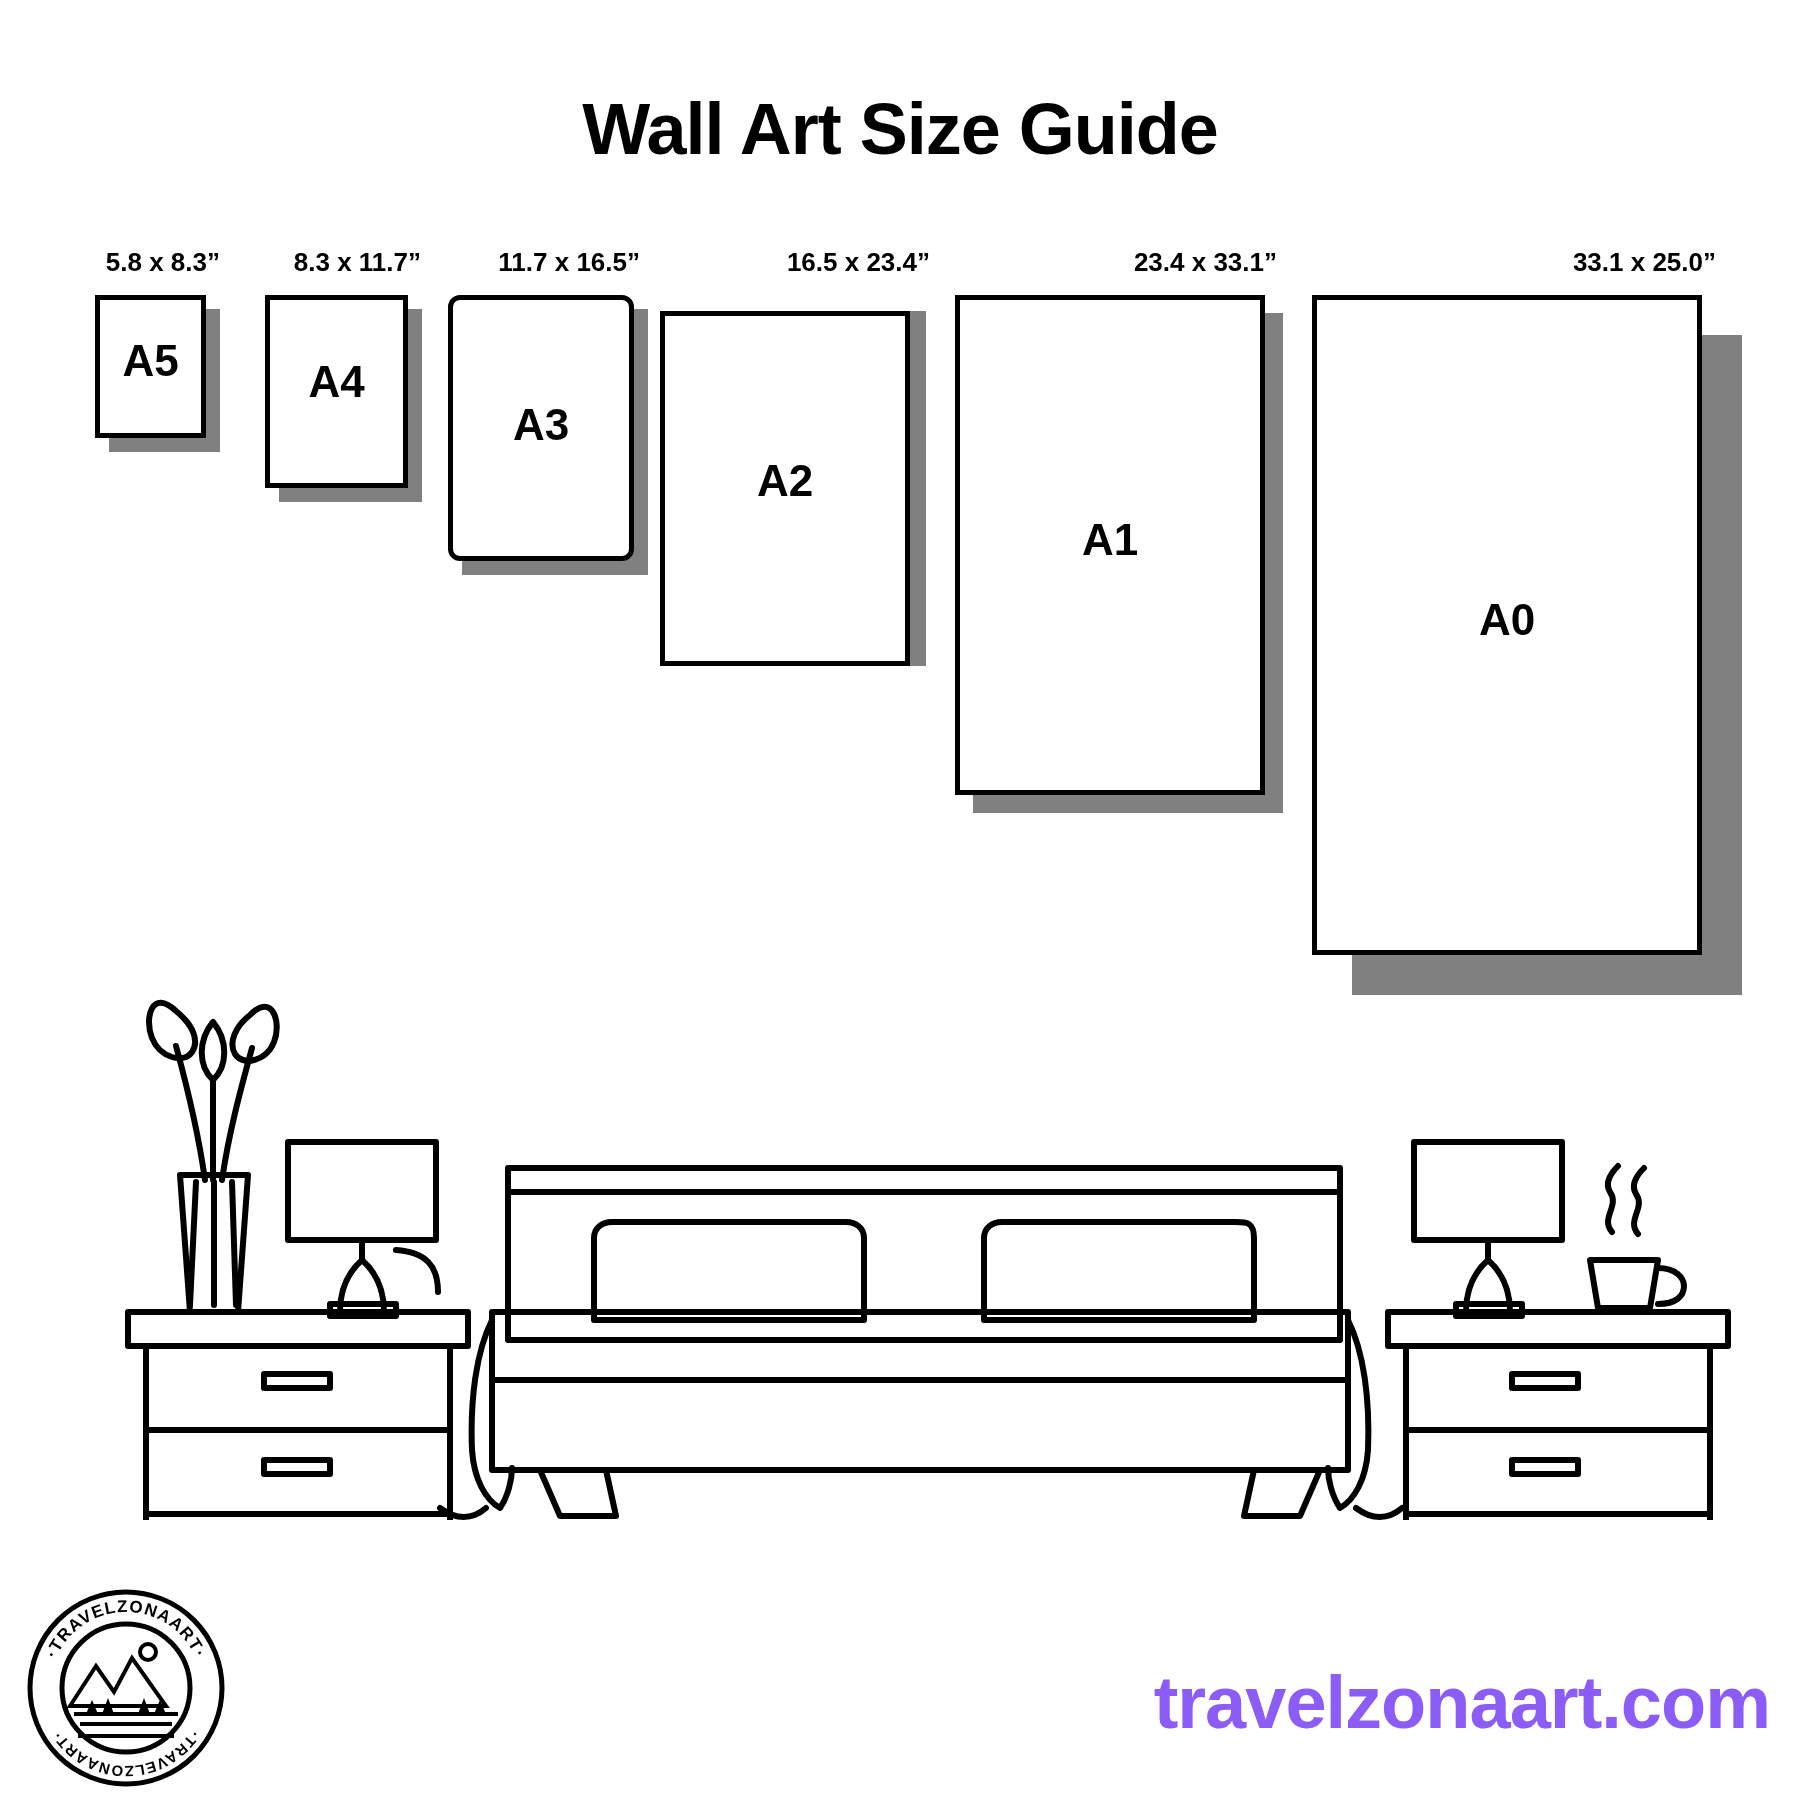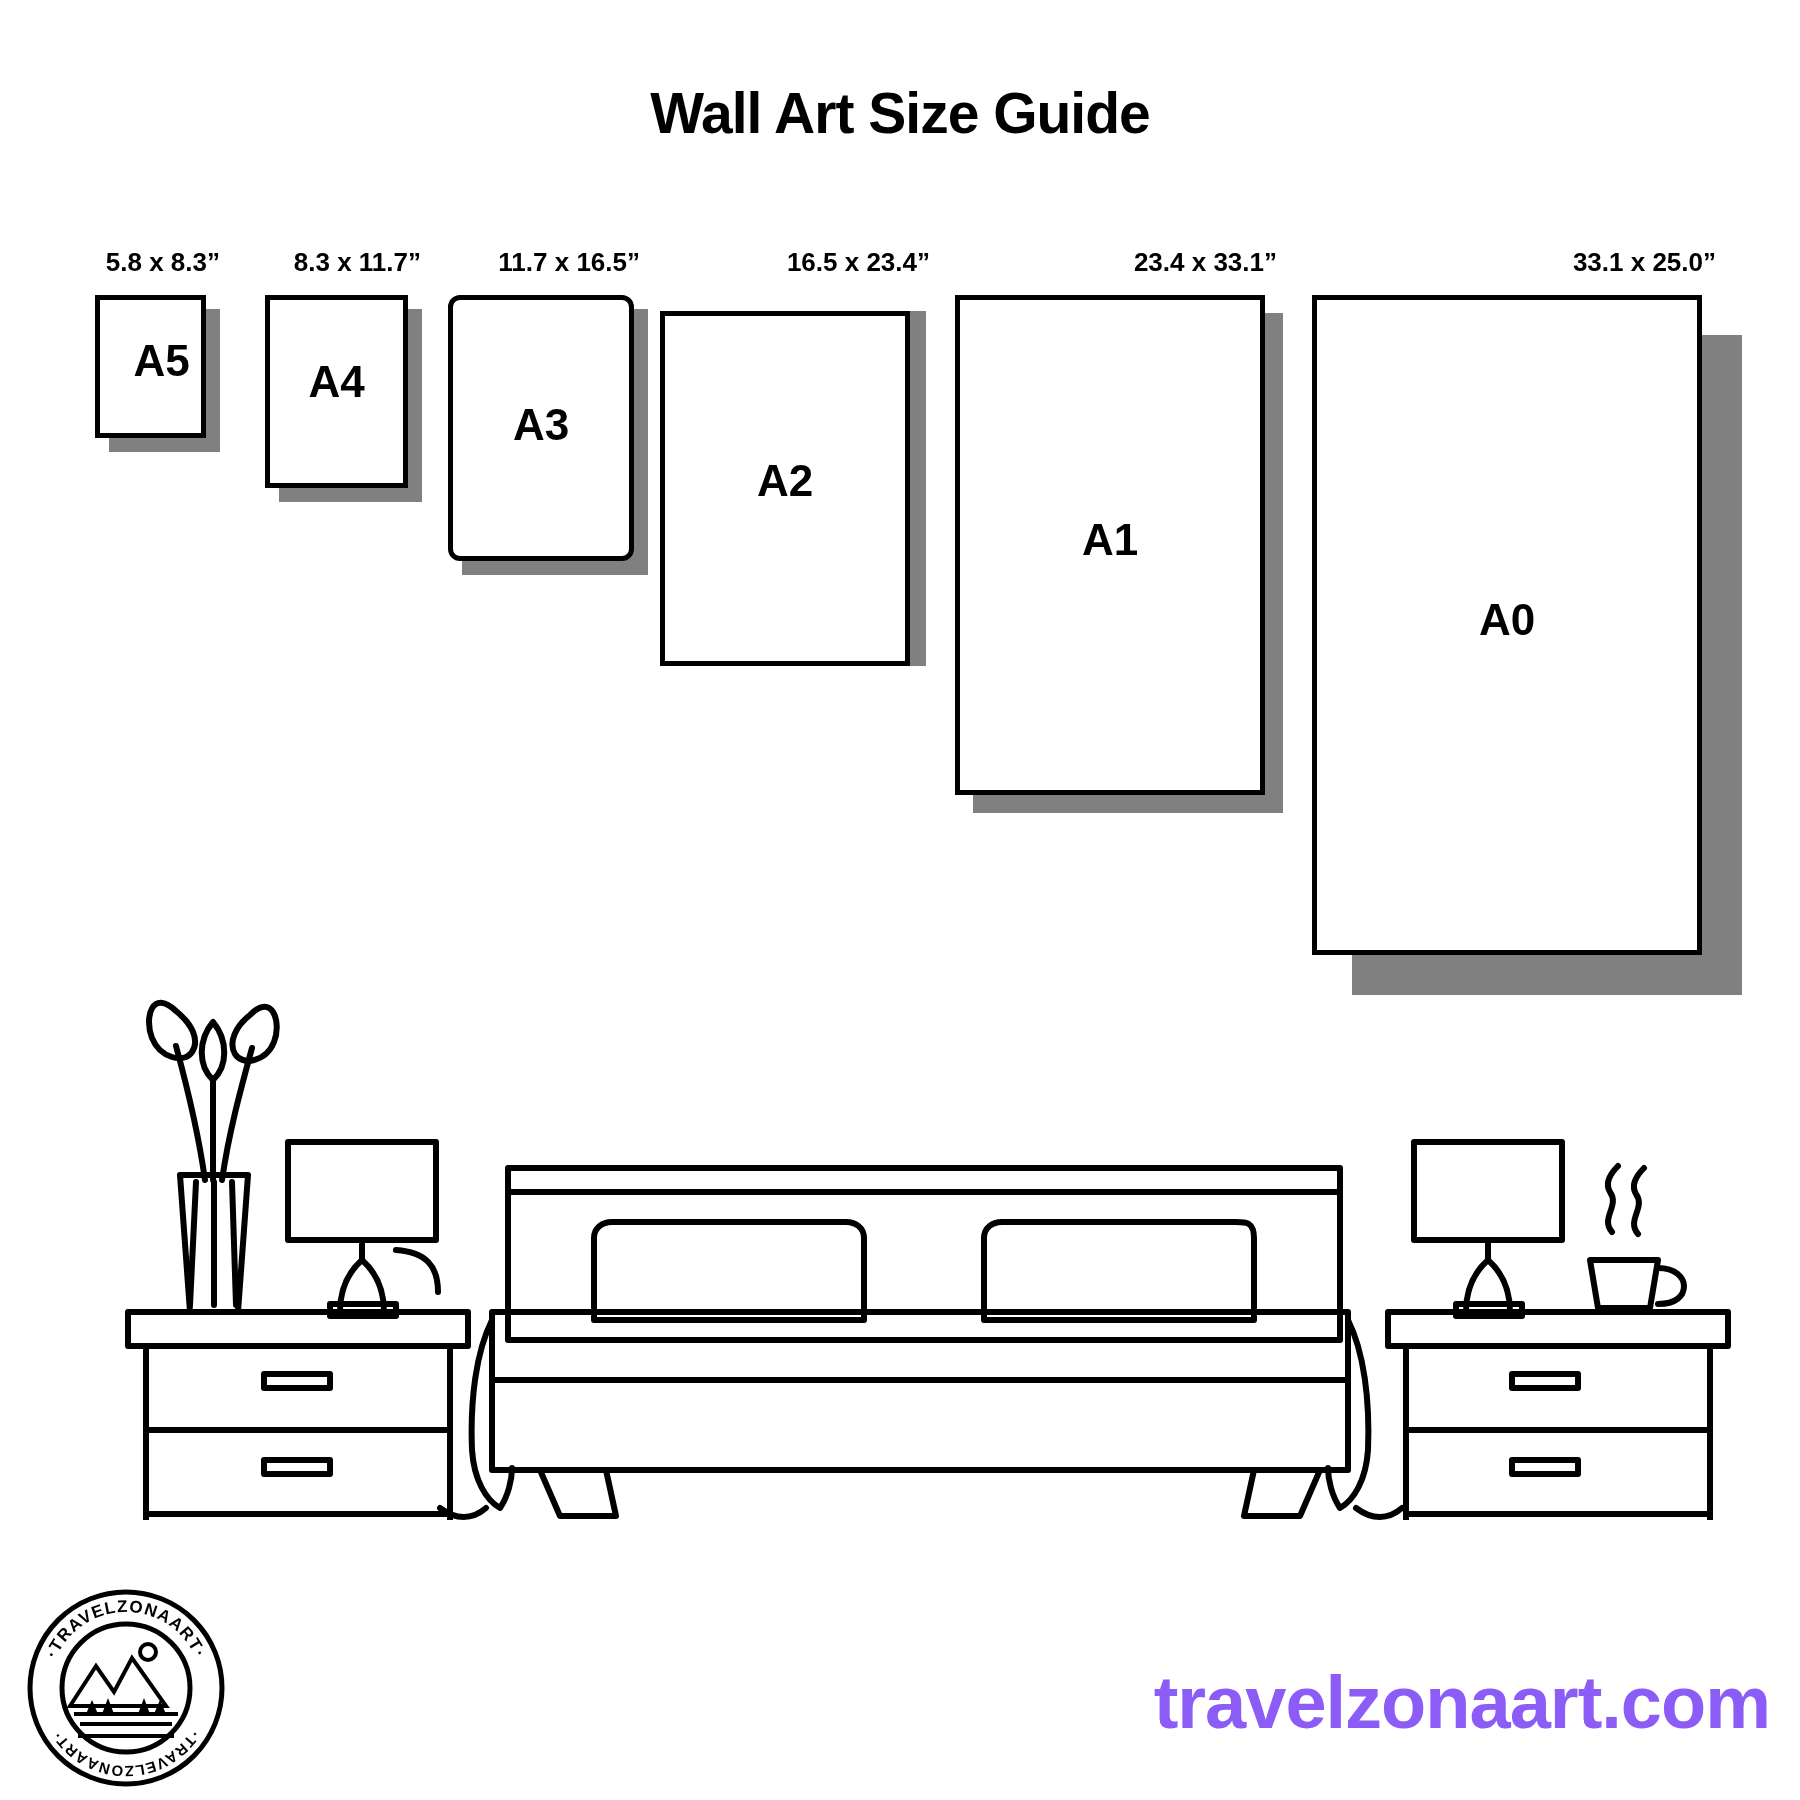--- a/index.html
+++ b/index.html
@@ -19,24 +19,24 @@
     position: absolute;
     left: 0; top: 0;
     width: 1800px;
     height: 1800px;
   }
 
   
   #title {
     position: absolute;
     left: 0;
-    top: 80px;
+    top: 88px;
     width: 1800px;
     text-align: center;
-    font-size: 57px;
+    font-size: 72px;
     font-weight: bold;
     letter-spacing: -1px;
     color: #000;
   }
 
   
   #frames {
     position: absolute;
     left: 0;
     top: 0;
@@ -106,21 +106,21 @@
 
 <div id="page">
 
   <div id="title">Wall Art Size Guide</div>
 
   <div id="frames">
 
     <div class="frame-group" style="left:95px; top:295px; width:125px; height:200px;">
       <div class="frame-label" style="top:-48px;">5.8 x 8.3”</div>
       <div class="frame-shadow" style="left:14px; top:14px; width:111px; height:143px;"></div>
-      <div class="frame-box" style="left:0; top:0; width:111px; height:143px;padding-left:11px;">
+      <div class="frame-box" style="left:0; top:0; width:111px; height:143px;">
         <div class="frame-name" style="top:36px;">A5</div>
       </div>
     </div>
 
     <div class="frame-group" style="left:265px; top:295px; width:170px; height:250px;">
       <div class="frame-label" style="top:-48px; left:-14px; width:170px;">8.3 x 11.7”</div>
       <div class="frame-shadow" style="left:14px; top:14px; width:143px; height:193px;"></div>
       <div class="frame-box" style="left:0; top:0; width:143px; height:193px;">
         <div class="frame-name" style="top:57px;">A4</div>
       </div>

